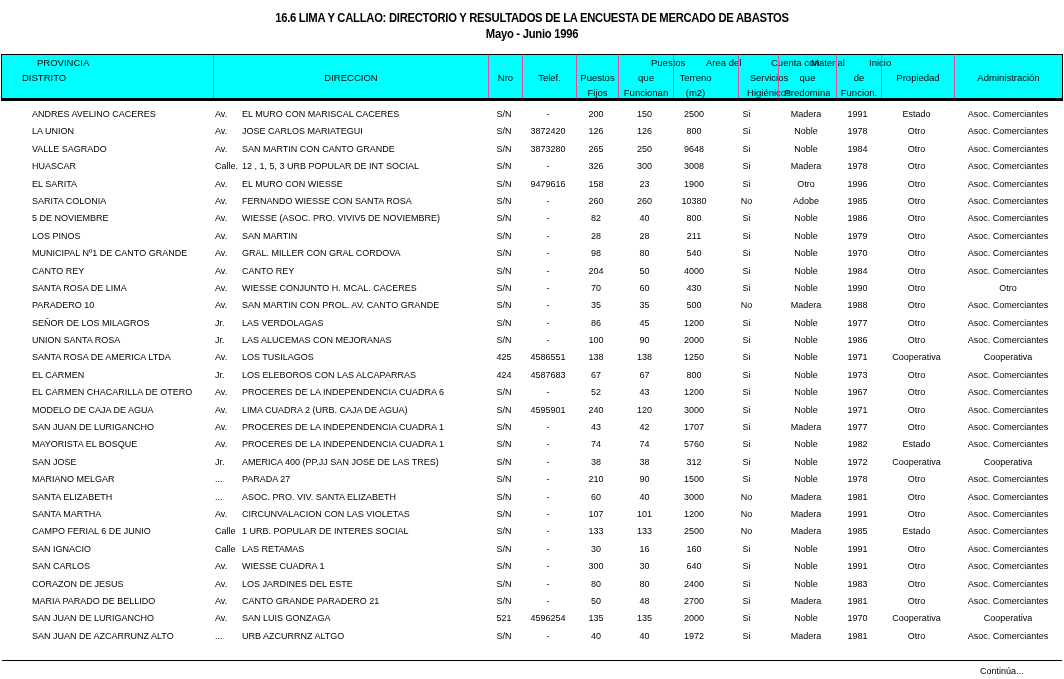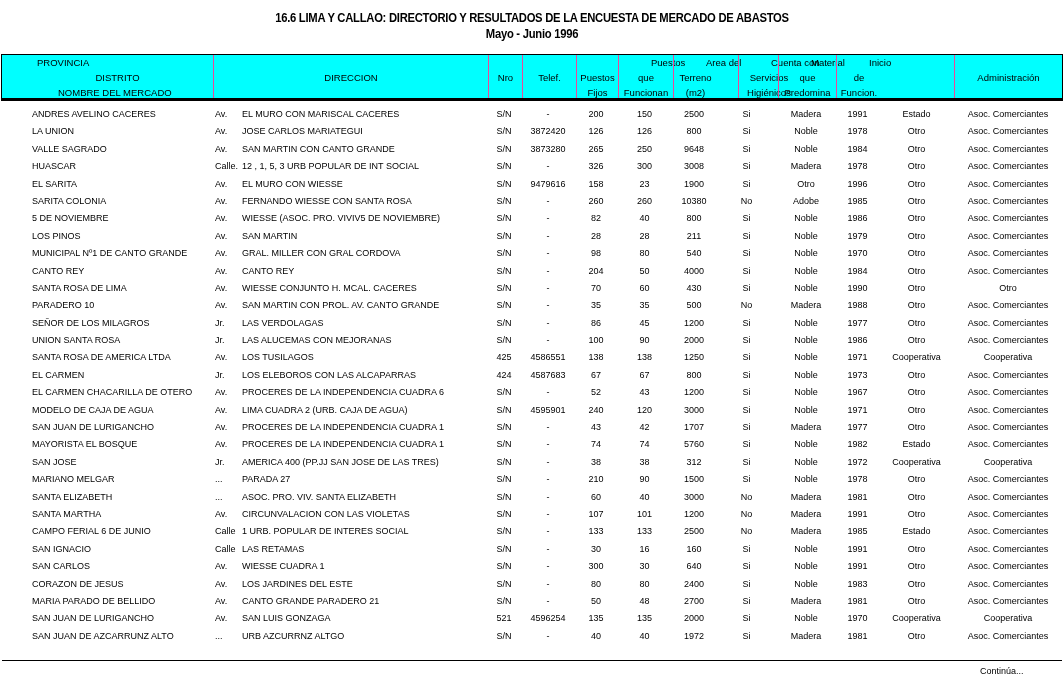--- a/index.html
+++ b/index.html
@@ -39,22 +39,21 @@
 </style>
 </head>
 <body>
 
 <div id="t1" class="title">16.6 LIMA Y CALLAO:    DIRECTORIO Y RESULTADOS DE LA ENCUESTA DE  MERCADO DE ABASTOS</div>
 <div id="t2" class="title">Mayo - Junio 1996</div>
 
 <div class="hdr">
   <div class="hcol hfirst" style="left:0;width:211px;text-align:left;">
     <div class="ln l1" style="padding-left:3px;">PROVINCIA</div>
-    <div class="ln l2" style="padding-left:20px;text-align:center;">DISTRITO</div>
-    <div class="ln l3" style="padding-left:56px;">NOMBRE DEL MERCADO</div>
+    <div class="ln l2" style="padding-left:20px;">DISTRITO</div>
   </div>
   <div class="hcol" style="left:211px;width:275px;">
     <div class="ln l2">DIRECCION</div>
   </div>
   <div class="hcol" style="left:486px;width:34px;">
     <div class="ln l2">Nro</div>
   </div>
   <div class="hcol" style="left:520px;width:54px;">
     <div class="ln l2">Telef.</div>
   </div>
@@ -79,20 +78,23 @@
   </div>
   <div class="hcol" style="left:776px;width:58px;">
     <div class="ln l1">Material</div>
     <div class="ln l2">que</div>
     <div class="ln l3">Predomina</div>
   </div>
   <div class="hcol" style="left:834px;width:45px;">
     <div class="ln l1">Inicio</div>
     <div class="ln l2">de</div>
     <div class="ln l3">Funcion.</div>
+  </div>
+  <div class="hcol" style="left:879px;width:73px;">
+    <div class="ln l2">Propiedad</div>
   </div>
   <div class="hcol" style="left:952px;width:108px;">
     <div class="ln l2">Administración</div>
   </div>
 </div>
 
 <div class="rows" id="rows">
     <div class="row">
       <span class="c-name"> ANDRES AVELINO CACERES</span>
       <span class="c-type">Av.</span>

